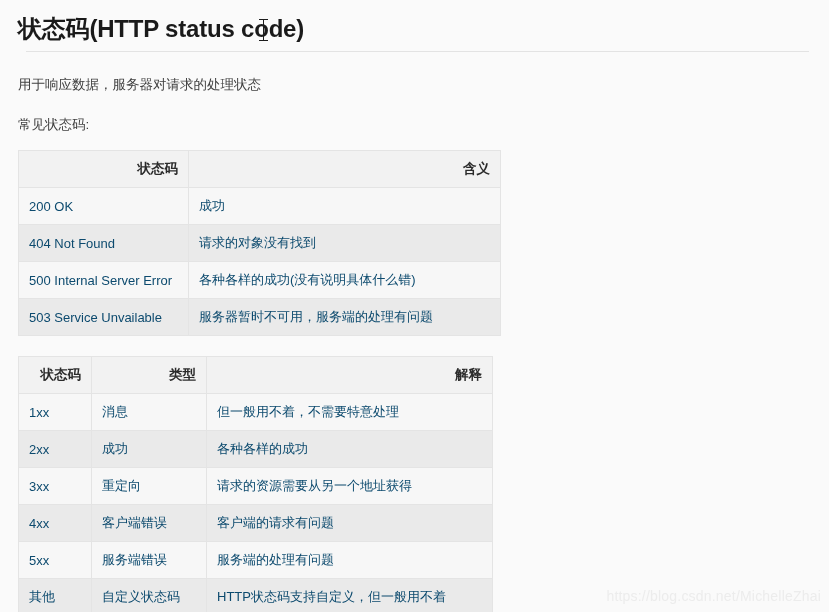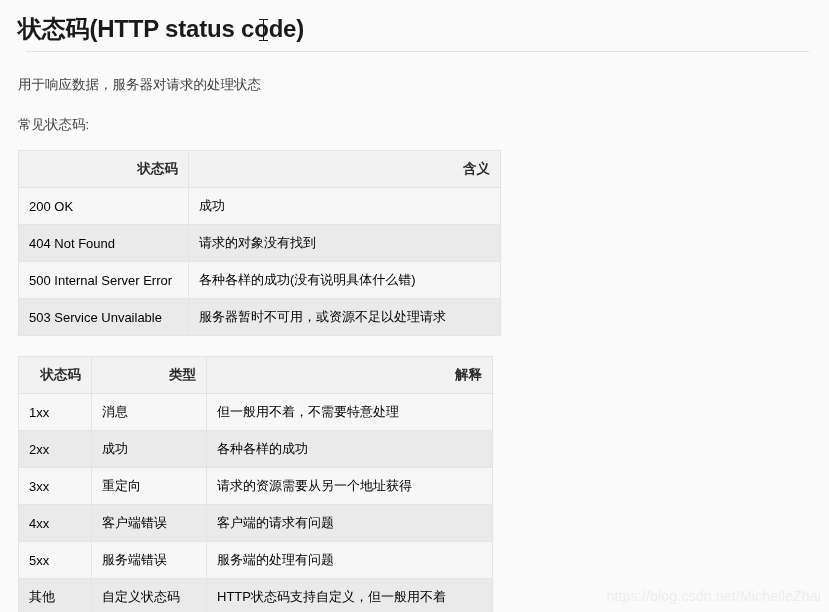--- a/index.html
+++ b/index.html
@@ -89,21 +89,21 @@
     border-collapse: collapse;
     font-size: 13px;
     background: #f7f7f7;
     border: 1px solid #e0e0e0;
   }
   table td, table th {
     border: 1px solid #e4e4e4;
     padding: 0 10px;
     text-align: left;
     font-weight: normal;
-    color: #000000;
+    color: #0c4a6e;
     vertical-align: middle;
   }
   thead th {
     background: #f2f2f2;
     font-weight: bold;
     text-align: right;
     height: 37px;
     color: #2b2b2b;
     font-size: 13.5px;
   }
@@ -182,21 +182,21 @@
       <tr>
         <td>404 Not Found</td>
         <td>请求的对象没有找到</td>
       </tr>
       <tr>
         <td>500 Internal Server Error</td>
         <td>各种各样的成功(没有说明具体什么错)</td>
       </tr>
       <tr>
         <td>503 Service Unvailable</td>
-        <td>服务器暂时不可用，或资源不足以处理请求</td>
+        <td>服务器暂时不可用，服务端的处理有问题</td>
       </tr>
     </tbody>
   </table>
 
   <table class="table-class">
     <colgroup>
       <col class="c-code">
         <col class="c-type">
         <col class="c-desc">
     </colgroup>

